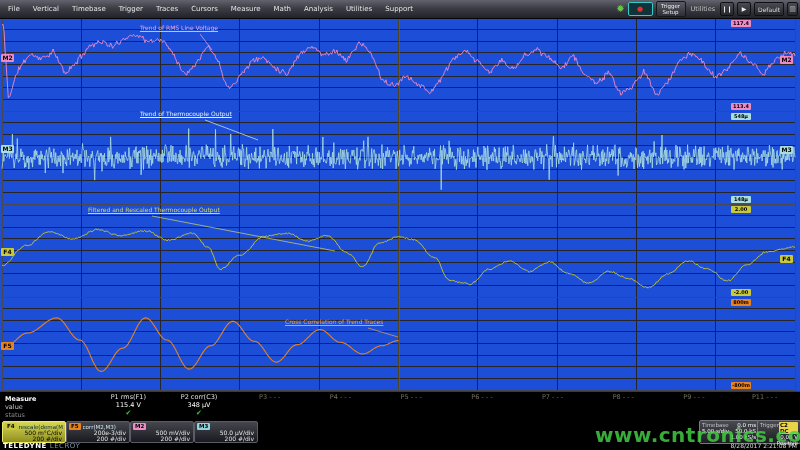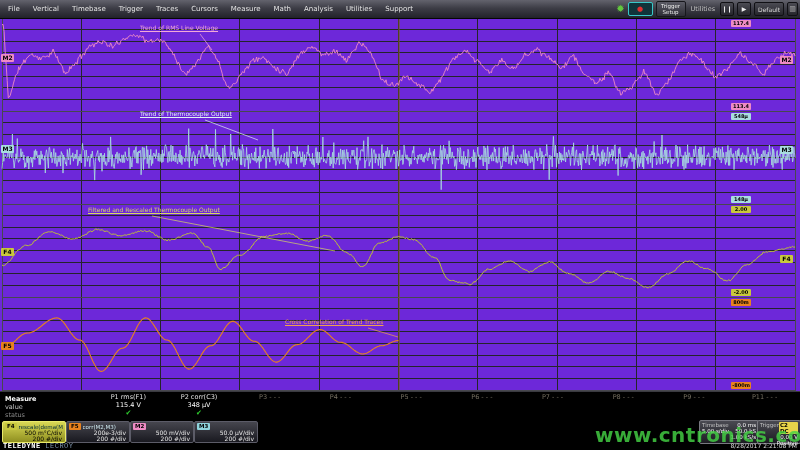--- a/index.html
+++ b/index.html
@@ -1,16 +1,16 @@
 <!DOCTYPE html>
 <html><head>
 <meta charset="utf-8">
 <style>
   html,body{margin:0;padding:0;background:#111;}
-  .screen{position:relative;width:800px;height:450px;background:#6d28d9;overflow:hidden;
+  .screen{position:relative;width:800px;height:450px;background:#1d4ed8;overflow:hidden;
           font-family:"DejaVu Sans","Liberation Sans",sans-serif;}
   button{font-family:inherit;cursor:pointer;}
 
   
   .menubar{position:absolute;left:0;top:0;width:800px;height:18px;z-index:10;
            background:linear-gradient(#63636d,#3d3d46 45%,#22222a);border-bottom:1px solid #060608;
            display:flex;align-items:center;}
   .menu-items{display:flex;gap:13px;padding-left:8px;}
   .mitem{font-size:7px;color:#e6e6e6;}
   .menu-right{position:absolute;right:2px;top:1px;height:16px;display:flex;align-items:center;gap:3px;}
@@ -54,21 +54,21 @@
   
   .footer{position:absolute;left:0;top:420px;width:800px;height:30px;background:#000;z-index:6;}
   .dbox{position:absolute;top:1px;width:62px;height:20px;border:1px solid #5c5c68;border-radius:2px;
         background:linear-gradient(#46464e,#191920);font-size:6px;color:#e8e8e8;overflow:hidden;}
   .dbox.sel{background:linear-gradient(#d8d855,#8f8f20);color:#000;border-color:#e9e96a;}
   .dhdr{display:flex;align-items:center;gap:2px;height:7px;padding:1px 2px 0 2px;}
   .dchip{font-size:5.5px;font-weight:bold;color:#000;padding:0 2px;border-radius:1px;line-height:7px;}
   .dtitle{font-size:5.5px;color:#cfe9f0;white-space:nowrap;overflow:hidden;}
   .dbox.sel .dtitle{color:#04303a;}
   .dline{text-align:right;padding-right:3px;line-height:6px;}
-  .brand{position:absolute;left:3px;top:22px;font-size:7px;font-weight:bold;color:#fff;letter-spacing:.5px;font-family:Liberation Mono, monospace;}
+  .brand{position:absolute;left:3px;top:22px;font-size:7px;font-weight:bold;color:#fff;letter-spacing:.5px;}
   .brand span{color:#7d93ab;font-weight:normal;}
   .infobox{position:absolute;top:0;height:20px;border:1px solid #787880;border-radius:2px;
            background:linear-gradient(#4a4a52,#1c1c22);font-size:5.5px;color:#fff;padding:1px 2px;}
   .infobox .row{display:flex;justify-content:space-between;line-height:6px;}
   .ilab{color:#c0c0c0;}
   .tchip{background:#e8d44a;color:#000;font-weight:bold;padding:0 1px;border-radius:1px;}
   .tbx{left:699px;width:54px;}
   .trx{left:757px;width:38px;}
   .dt{position:absolute;right:3px;top:22px;font-size:6px;color:#ddd;}
   .wm{position:absolute;left:595px;top:423px;z-index:40;font-size:20px;font-weight:bold;

